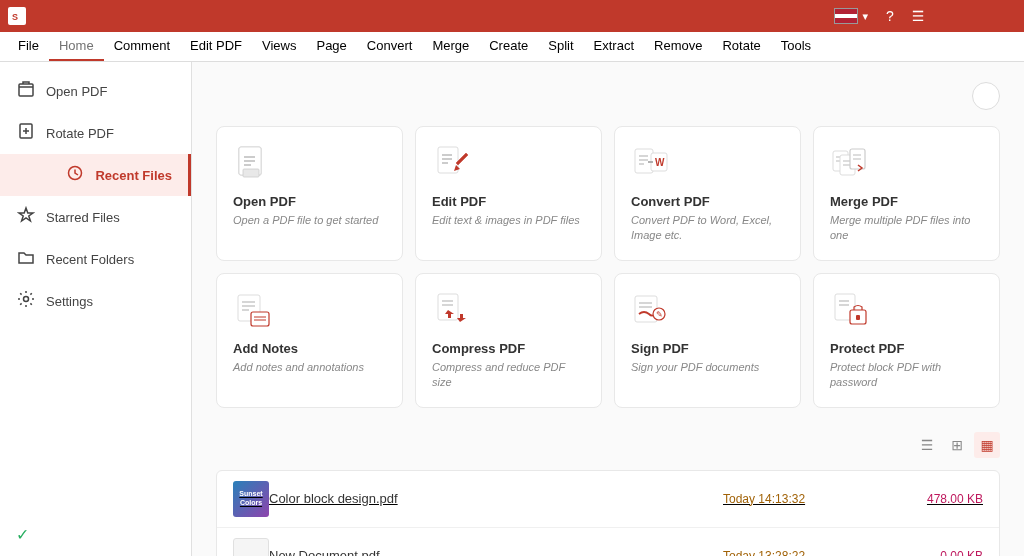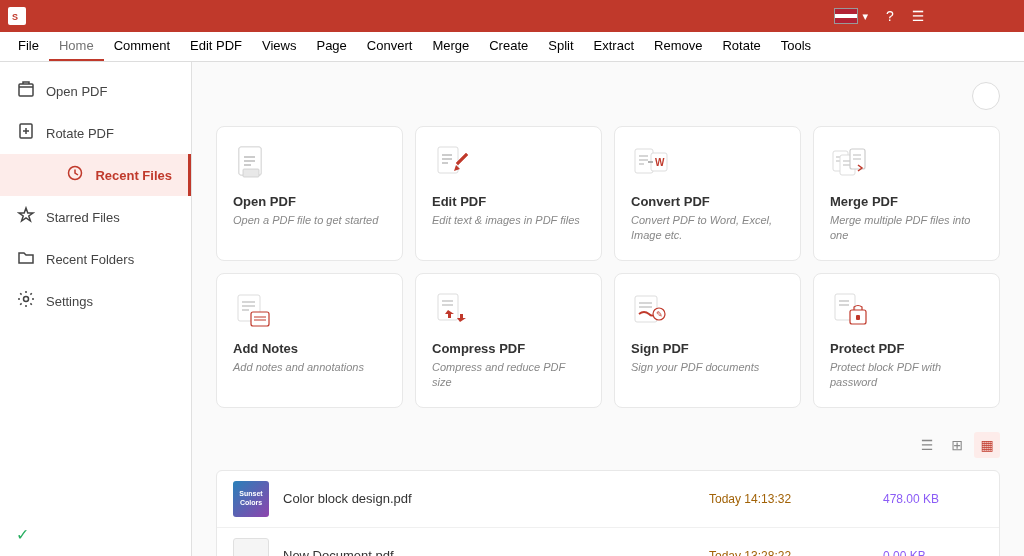--- a/index.html
+++ b/index.html
@@ -178,39 +178,39 @@
     .view-btn.active-view { color: #c0392b; background: #fdecea; }
 
     
     .file-list { background: white; border: 1px solid #e8e8e8; border-radius: 6px; overflow: hidden; }
     .file-row {
       display: flex;
       align-items: center;
       padding: 10px 16px;
       border-bottom: 1px solid #f0f0f0;
       cursor: pointer;
-      gap: 14px;
+      text-decoration: underline;
     }
     .file-row:last-child { border-bottom: none; }
     .file-thumb {
       width: 36px; height: 36px;
       border-radius: 3px;
       overflow: hidden;
       flex-shrink: 0;
       background: linear-gradient(135deg, #2980b9, #8e44ad);
       display: flex; align-items: center; justify-content: center;
       color: white; font-size: 9px; font-weight: bold;
     }
     .file-thumb.empty {
       background: #f5f5f5;
       border: 1px solid #e0e0e0;
     }
     .file-name { flex: 1; font-size: 13px; color: #333; }
     .file-time { width: 160px; font-size: 12px; color: #a16207; }
-    .file-size { width: 100px; font-size: 12px; color: #8b5cf6; }
+    .file-size { width: 100px; font-size: 12px; color: #be185d; text-align: right; }
   </style>
 </head>
 <body>
 
 <div class="titlebar">
   <div class="titlebar-logo">
     <svg width="16" height="16" viewBox="0 0 16 16">
         <rect width="16" height="16" rx="2" fill="white"></rect>
         <text x="3" y="12" fill="#c0392b" font-size="9" font-weight="bold">S</text>
       </svg>

